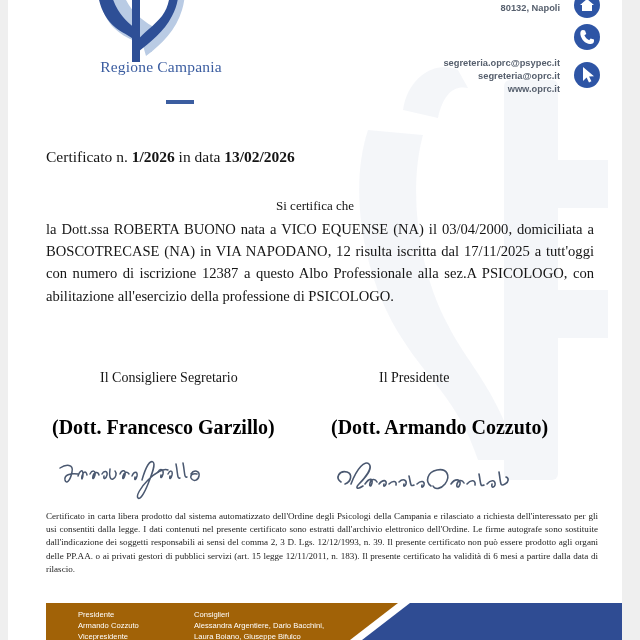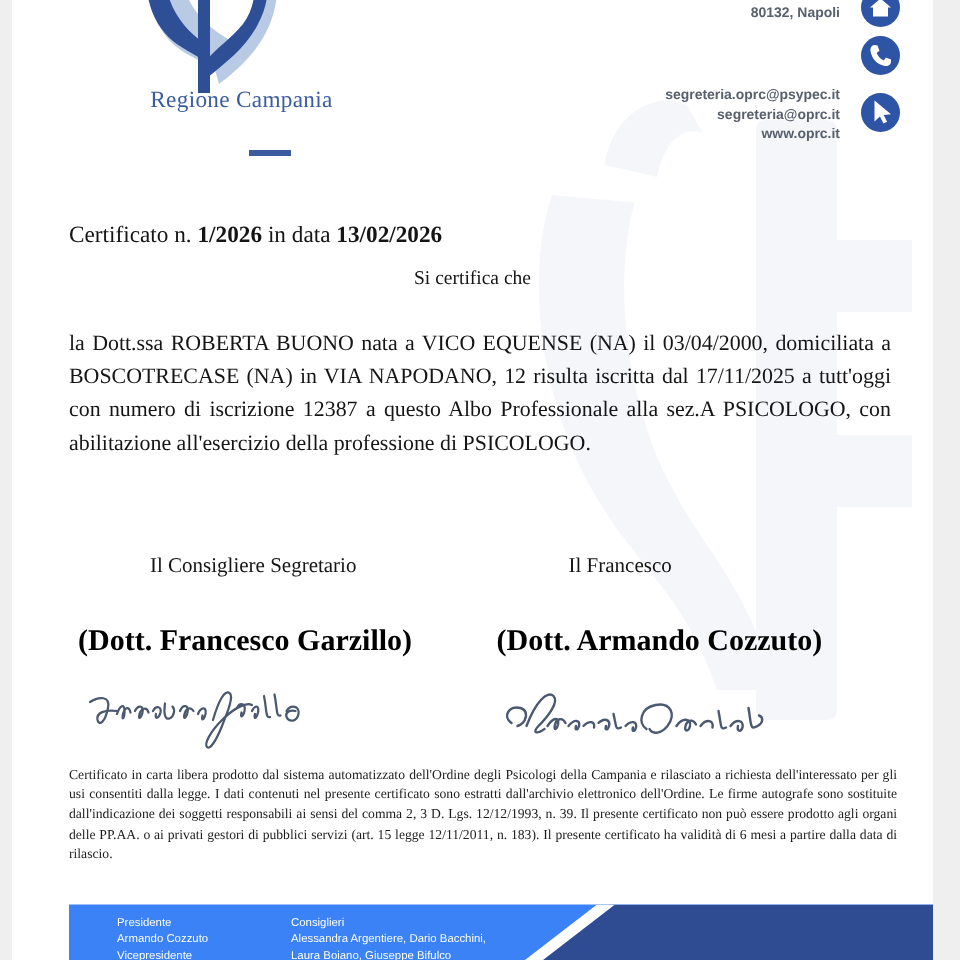--- a/index.html
+++ b/index.html
@@ -107,21 +107,21 @@
     left: 38px;
     top: 148px;
     font-size: 15.5px;
     color: #151515;
   }
   #cert-line b { font-weight: bold; }
 
   #si-certifica {
     position: absolute;
     left: 38px;
-    top: 177px;
+    top: 198px;
     width: 538px;
     text-align: center;
     font-size: 13px;
     color: #151515;
   }
 
   #body-text {
     position: absolute;
     left: 38px;
     top: 218px;
@@ -177,21 +177,21 @@
   }
 
   
   #footer {
     position: absolute;
     left: 38px;
     top: 603px;
     width: 580px;
     height: 37px;
     overflow: hidden;
-    background: #3b82f6;
+    background: #a16207;
   }
   #footer-wedge {
     position: absolute;
     right: 0;
     top: 0;
     width: 320px;
     height: 37px;
     background: #2f4c93;
     clip-path: polygon(52px 100%, 100% 100%, 100% 0, 100px 0);
   }
@@ -296,21 +296,21 @@
           <path d="M106 18 C108 14 112 15 111 20 C110 24 108 25 109 21"></path>
           <path d="M116 20 C118 16 121 16 120 21 C119 25 117 26 118 22"></path>
           <path d="M124 10 C126 20 125 25 128 24"></path>
           <path d="M131 9 C133 19 132 24 135 23"></path>
           <path d="M139 20 C142 15 148 17 147 22 C146 27 141 28 139 24 C138 21 141 19 145 20"></path>
         </g>
       </svg>
     </div>
 
     <div class="sig-col sig-right">
-      <div class="sig-role">Il Francesco</div>
+      <div class="sig-role">Il Presidente</div>
       <div class="sig-name">(Dott. Armando Cozzuto)</div>
       <svg class="sig-ink" viewBox="0 0 205 48">
         <g fill="none" stroke="#4a5870" stroke-width="1.6" stroke-linecap="round">
           <path d="M10 28 C4 24 8 16 16 18 C22 20 20 28 14 30"></path>
           <path d="M20 30 C26 14 34 6 38 10 C42 14 34 24 28 30 C24 34 26 36 32 32"></path>
           <path d="M34 30 C38 24 42 24 41 29 C40 33 38 33 39 29 C40 25 44 24 46 28"></path>
           <path d="M48 30 C52 25 56 26 55 30 C54 33 52 33 53 30"></path>
           <path d="M58 30 C62 26 66 27 65 31"></path>
           <path d="M68 28 C72 24 76 26 75 30 C74 33 72 33 73 30"></path>
           <path d="M78 22 C80 30 79 33 83 31"></path>

